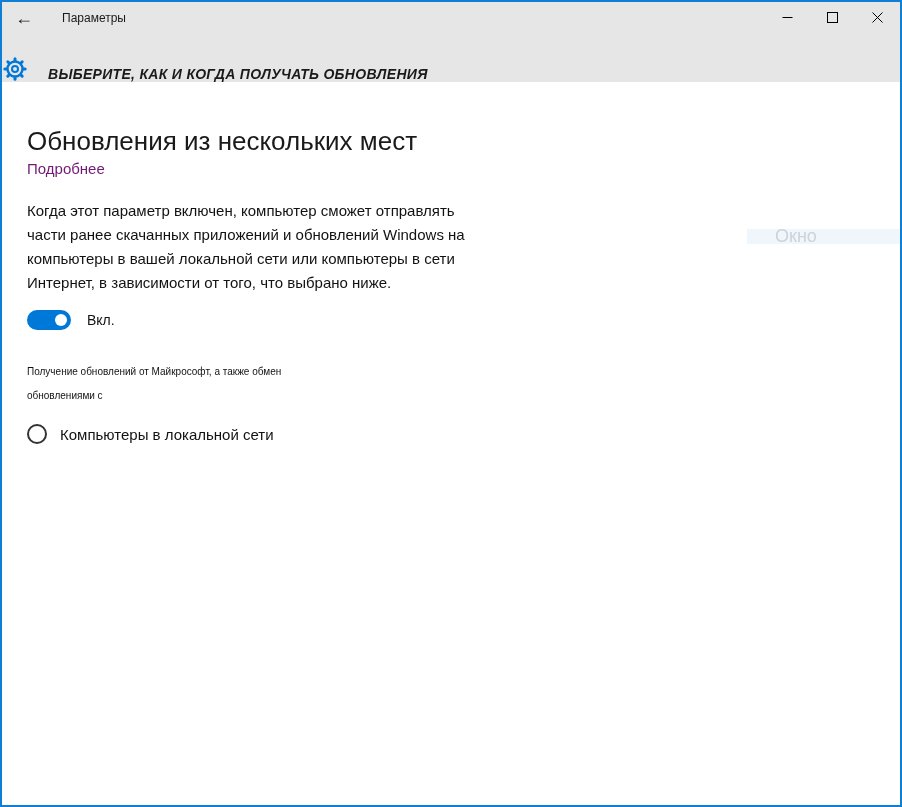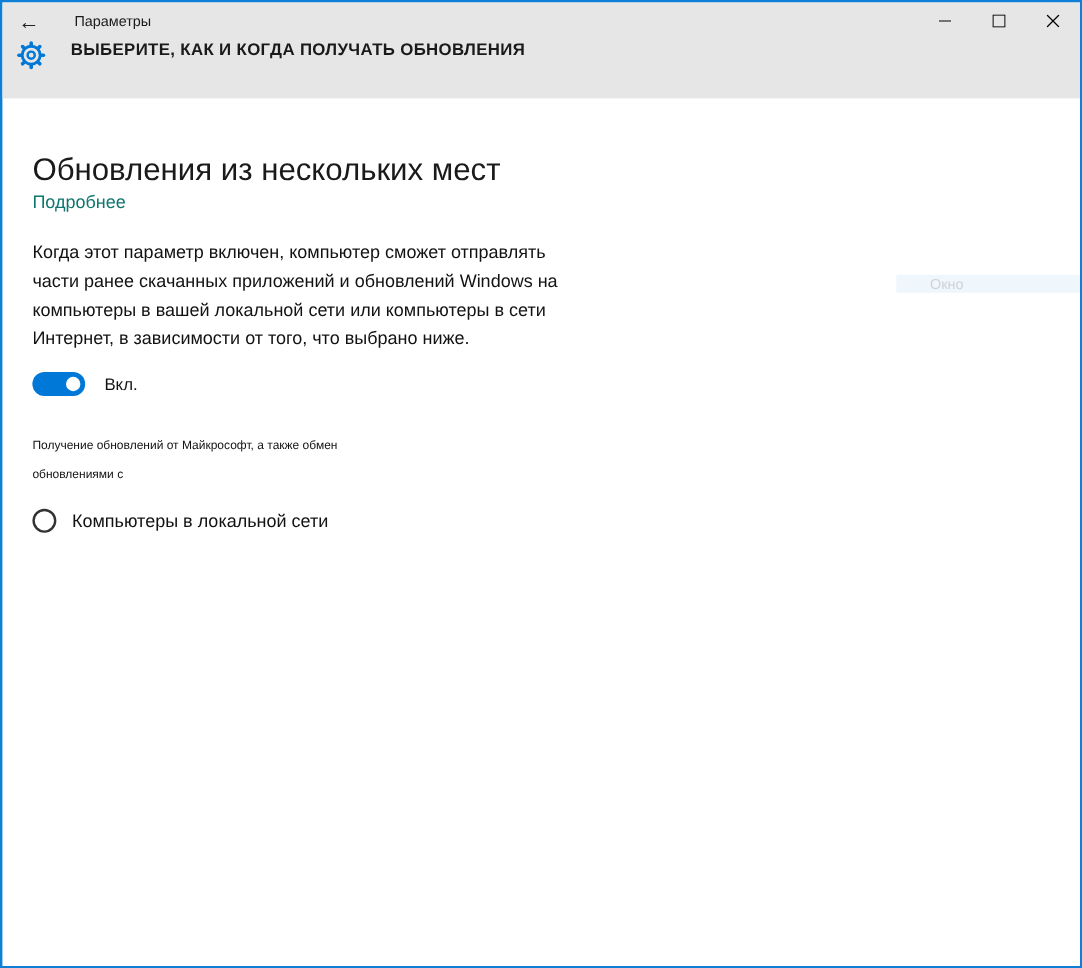--- a/index.html
+++ b/index.html
@@ -31,23 +31,23 @@
   }
   .win-title { font-size:12px; color:#1a1a1a; margin-left:16px; }
   .caption-buttons { margin-left:auto; display:flex; }
   .caption-btn {
     width:45px; height:31px;
     display:flex; align-items:center; justify-content:center;
   }
   .caption-btn svg { display:block; }
 
   .page-header {
-    display:flex; align-items:flex-start;
+    display:flex; align-items:flex-end;
     height:49px;
-    padding-left:11px;
+    font-style:italic;
   }
   .gear-icon { width:26px; height:26px; }
   .page-header-title {
     margin-left:20px;
     font-size:14px; font-weight:bold;
     letter-spacing:0.3px;
     color:#1a1a1a;
   }
 
   
@@ -63,21 +63,21 @@
     margin-top:14px;
     width:470px;
     font-size:15px; line-height:24px;
     color:#121212;
     white-space:pre-line;
   }
 
   .learn-more {
     display:block;
     font-size:15px; line-height:24px;
-    color:#0f766e;
+    color:#701a75;
     text-decoration:none;
     cursor:pointer;
     width:max-content;
   }
 
   .para2 { margin-top:18px; }
 
   .toggle-row {
     margin-top:15px;
     display:flex; align-items:center;
@@ -131,21 +131,21 @@
   .radio-label { margin-left:13px; font-size:15px; color:#121212; }
 
   
   .ghost-tooltip {
     position:absolute;
     top:227px; right:0;
     width:153px; height:15px;
     background:#eff6fc;
     display:flex; align-items:center;
     padding-left:28px;
-    font-size:12px;
+    font-size:18px;
     color:#ccd3d9;
     pointer-events:none;
   }
 </style>
 </head>
 <body>
 
 <div class="window">
 
   <div class="chrome">

